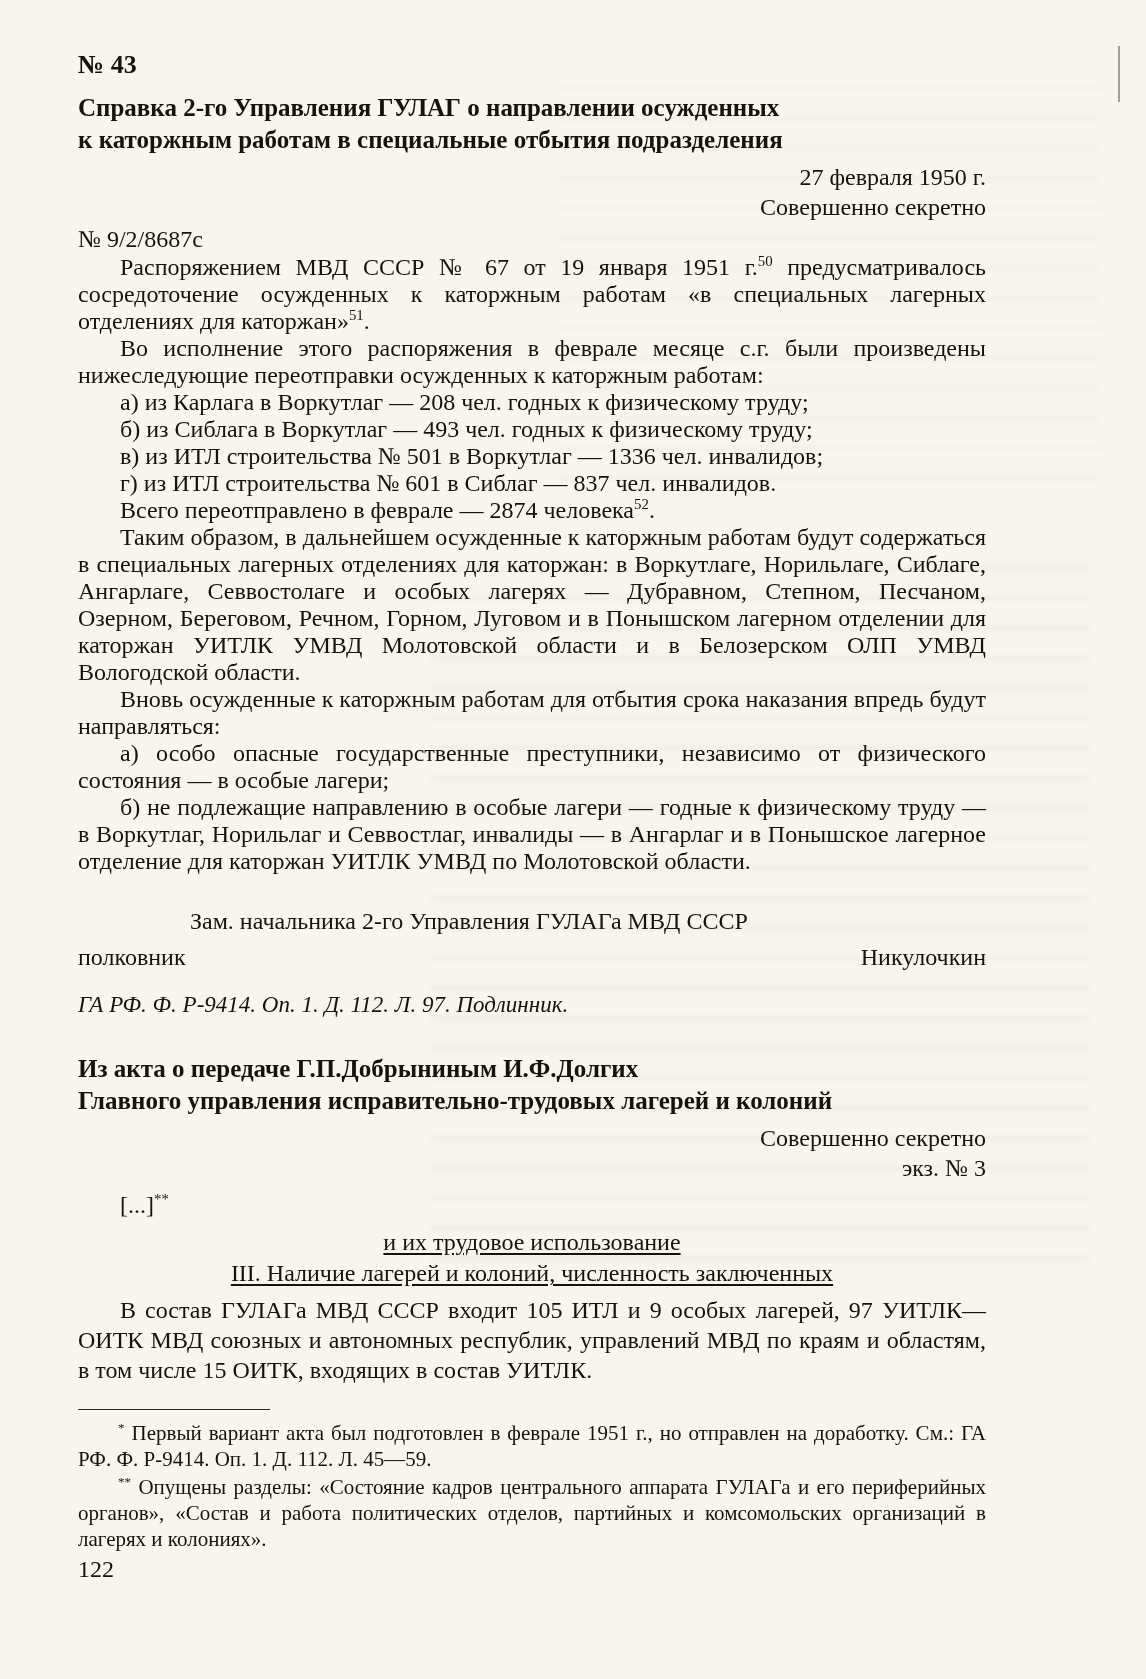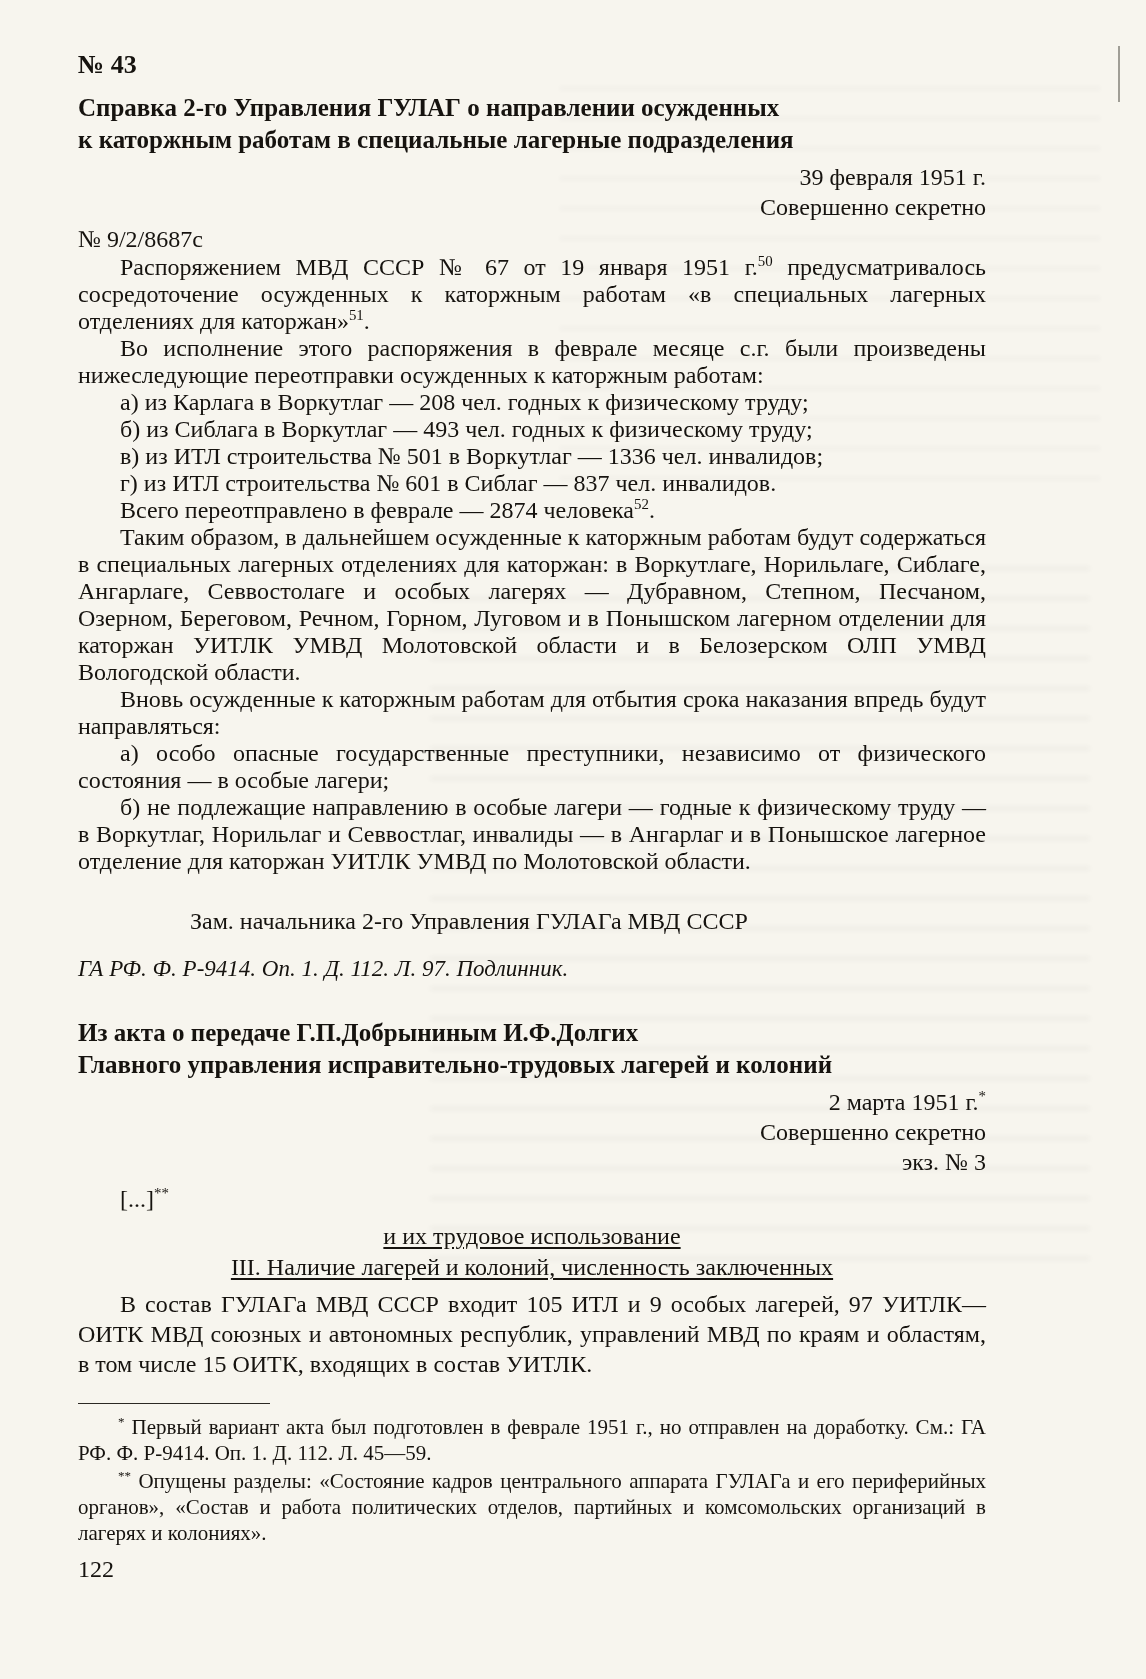--- a/index.html
+++ b/index.html
@@ -58,24 +58,24 @@
 <div class="page">
   <div class="bleed bleed-a"></div>
   <div class="bleed bleed-b"></div>
   <div class="scan-edge"></div>
 
   <div class="content">
 
     <div>
       <p class="doc-num">№ 43</p>
       <p class="doc-title">Справка 2-го Управления ГУЛАГ о направлении осужденных</p>
-      <p class="doc-title">к каторжным работам в специальные лагерные подразделения</p>
+      <p class="doc-title">к каторжным работам в специальные отбытия подразделения</p>
 
       <div class="right-block">
-        <p>39 февраля 1951 г.</p>
+        <p>27 февраля 1950 г.</p>
         <p>Совершенно секретно</p>
       </div>
 
       <p class="ref-number">№ 9/2/8687с</p>
 
       <p class="body-text indent"><span>Распоряжением МВД СССР № 67 от 19 января 1951 г.</span><sup>50</sup><span> предусматривалось сосредоточение осужденных к каторжным работам «в специальных лагерных отделениях для каторжан»</span><sup>51</sup><span>.</span></p>
 
       <p class="body-text indent">Во исполнение этого распоряжения в феврале месяце с.г. были произведены нижеследующие переотправки осужденных к каторжным работам:</p>
 
       <p class="body-text indent">а) из Карлага в Воркутлаг — 208 чел. годных к физическому труду;</p>
@@ -84,30 +84,33 @@
       <p class="body-text indent">г) из ИТЛ строительства № 601 в Сиблаг — 837 чел. инвалидов.</p>
 
       <p class="body-text indent"><span>Всего переотправлено в феврале — 2874 человека</span><sup>52</sup><span>.</span></p>
 
       <p class="body-text indent">Таким образом, в дальнейшем осужденные к каторжным работам будут содержаться в специальных лагерных отделениях для каторжан: в Воркутлаге, Норильлаге, Сиблаге, Ангарлаге, Севвостолаге и особых лагерях — Дубравном, Степном, Песчаном, Озерном, Береговом, Речном, Горном, Луговом и в Понышском лагерном отделении для каторжан УИТЛК УМВД Молотовской области и в Белозерском ОЛП УМВД Вологодской области.</p>
       <p class="body-text indent">Вновь осужденные к каторжным работам для отбытия срока наказания впредь будут направляться:</p>
       <p class="body-text indent">а) особо опасные государственные преступники, независимо от физического состояния — в особые лагери;</p>
       <p class="body-text indent">б) не подлежащие направлению в особые лагери — годные к физическому труду — в Воркутлаг, Норильлаг и Севвостлаг, инвалиды — в Ангарлаг и в Понышское лагерное отделение для каторжан УИТЛК УМВД по Молотовской области.</p>
 
       <p class="sig-position">Зам. начальника 2-го Управления ГУЛАГа МВД СССР</p>
+      <div class="sig-row">
+        <span>полковник</span>
+        <span>Никулочкин</span>
+      </div>
 
       <p class="archive">ГА РФ. Ф. Р-9414. Оп. 1. Д. 112. Л. 97. Подлинник.</p>
     </div>
 
     <div class="doc2">
       <p class="doc-title">Из акта о передаче Г.П.Добрыниным И.Ф.Долгих</p>
       <p class="doc-title">Главного управления исправительно-трудовых лагерей и колоний</p>
 
       <div class="right-block">
-        <p><span>2 марта 1951 г.</span><sup>*</sup></p>
         <p>Совершенно секретно</p>
         <p>экз. № 3</p>
       </div>
 
       <p class="omission"><span>[...]</span><sup>**</sup></p>
 
       <div class="section-heading">
         <div><span class="u">и их трудовое использование</span></div>
         <div><span class="u">III. Наличие лагерей и колоний, численность заключенных</span></div>
       </div>

